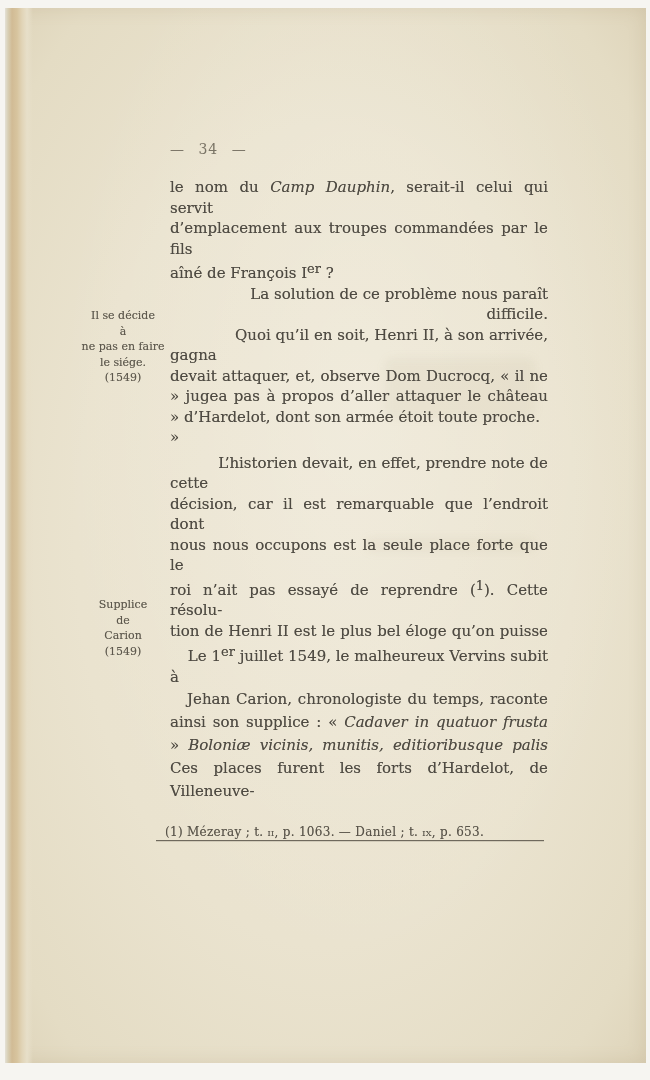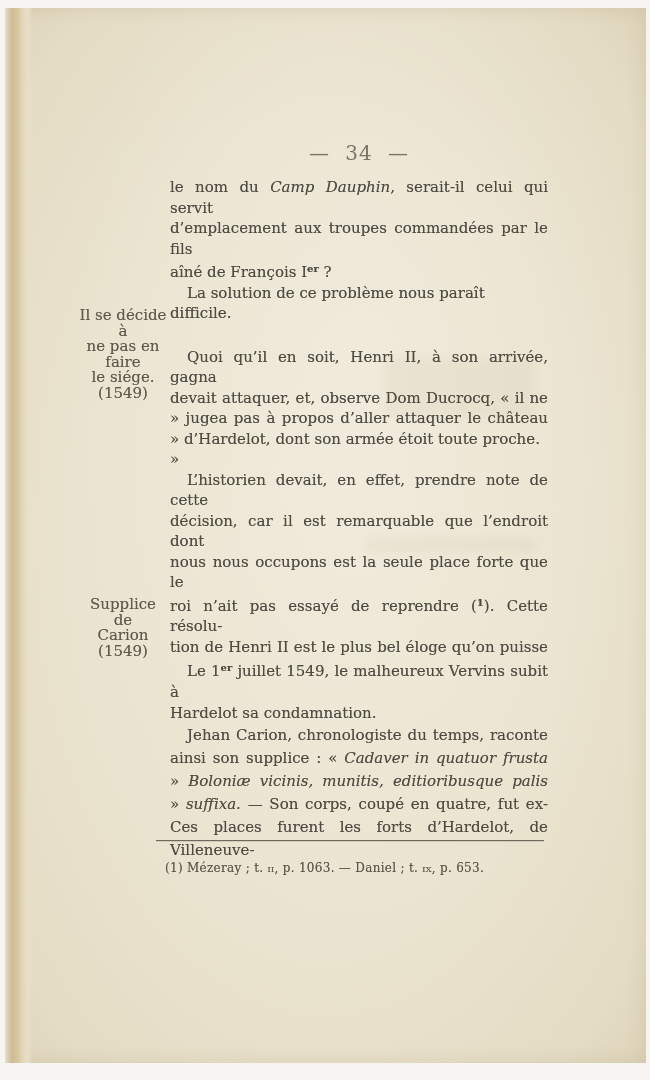--- a/index.html
+++ b/index.html
@@ -19,53 +19,53 @@
   }
   .binding{
     position:absolute;left:0;top:0;width:28px;height:100%;
     background:linear-gradient(to right,
       #e4e1d6 0px,#d8cfb4 3px,#d1bb95 7px,#d7c49e 12px,
       #e1d4b7 17px,#e7dfc9 22px,rgba(235,228,209,0) 28px);
   }
   .smudge{position:absolute;background:rgba(150,135,100,0.07);filter:blur(4px);border-radius:8px;}
   .pageno{
     position:absolute;left:165px;top:133px;width:378px;
-    text-align:center;font-size:20px;color:#7a7466;
+    text-align:left;font-size:14px;color:#7a7466;
     word-spacing:8px;letter-spacing:1px;
   }
   .textcol{
     position:absolute;left:165px;top:169px;width:378px;
     font-size:15px;line-height:20.5px;color:#4e4a42;
     text-shadow:0 0 0.5px rgba(78,74,66,0.55);
   }
   .para{margin:0;}
-  .para:nth-child(3){margin-top:23px;}
-  .para:nth-child(4){}
+  .para:nth-child(3){}
+  .para:nth-child(4){margin-top:5px;}
   .para:nth-child(5){line-height:21px;}
   .para:nth-child(6){line-height:23px;}
   .line{width:100%;}
   .jst{text-align:justify;text-align-last:justify;}
-  .ind{text-indent:17px;}
+  .ind{text-indent:17px;text-align:right;}
   .it{font-style:italic;}
-  .sup{font-size:10px;vertical-align:5px;font-weight:bold;}
+  .sup{font-size:13px;vertical-align:5px;}
   .sc{font-variant:small-caps;}
   .mnotes{position:absolute;left:0;top:0;width:100%;height:100%;pointer-events:none;}
   .mnote{
     position:absolute;left:70px;width:96px;
-    text-align:center;font-size:15px;line-height:15.5px;color:#5d584d;
+    text-align:center;font-size:11px;line-height:15.5px;color:#5d584d;
     text-shadow:0 0 0.4px rgba(90,85,75,0.5);
   }
   .mnote:nth-child(1){top:300px;}
   .mnote:nth-child(2){top:589px;}
   .footrule{
     position:absolute;left:151px;top:832px;width:388px;height:1px;
     background:#6f695d;box-shadow:0 0.5px 0 rgba(110,104,92,0.4);
   }
   .footnote{
-    position:absolute;left:160px;top:853px;width:386px;
+    position:absolute;left:160px;top:817px;width:386px;
     font-size:12px;color:#59544a;letter-spacing:0.3px;
     text-shadow:0 0 0.4px rgba(90,85,75,0.5);
   }
 </style>
 </head>
 <body>
 
 <div class="page">
   <div class="binding"></div>
   <div class="smudge" style="left:360px;top:530px;width:170px;height:14px;"></div>
@@ -106,26 +106,24 @@
       </div>
       <div class="para">
         <div class="line jst ind"><span>L’historien devait, en effet, prendre note de cette</span></div>
         <div class="line jst"><span>décision, car il est remarquable que l’endroit dont</span></div>
         <div class="line jst"><span>nous nous occupons est la seule place forte que le</span></div>
         <div class="line jst"><span>roi n’ait pas essayé de reprendre (</span><span class="sup">1</span><span>). Cette résolu-</span></div>
         <div class="line jst"><span>tion de Henri II est le plus bel éloge qu’on puisse</span></div>
       </div>
       <div class="para">
         <div class="line jst ind"><span>Le 1</span><span class="sup">er</span><span> juillet 1549, le malheureux Vervins subit à</span></div>
-        <div class="line"><span>Hardelot sa condamnation.</span></div>
       </div>
       <div class="para">
         <div class="line jst ind"><span>Jehan Carion, chronologiste du temps, raconte</span></div>
         <div class="line jst"><span>ainsi son supplice : « </span><span class="it">Cadaver in quatuor frusta</span></div>
         <div class="line jst"><span>» </span><span class="it">Boloniæ vicinis, munitis, editioribusque palis</span></div>
-        <div class="line jst"><span>» </span><span class="it">suffixa.</span><span> — Son corps, coupé en quatre, fut ex-</span></div>
         <div class="line jst"><span>Ces places furent les forts d’Hardelot, de Villeneuve-</span></div>
       </div>
     </div>
 
   <div class="footrule"></div>
   <div class="footnote" id="footnote"><span>(1) Mézeray ; t. </span><span class="sc">ii</span><span>, p. 1063. — Daniel ; t. </span><span class="sc">ix</span><span>, p. 653.</span></div>
 </div>
 
 </body></html>

